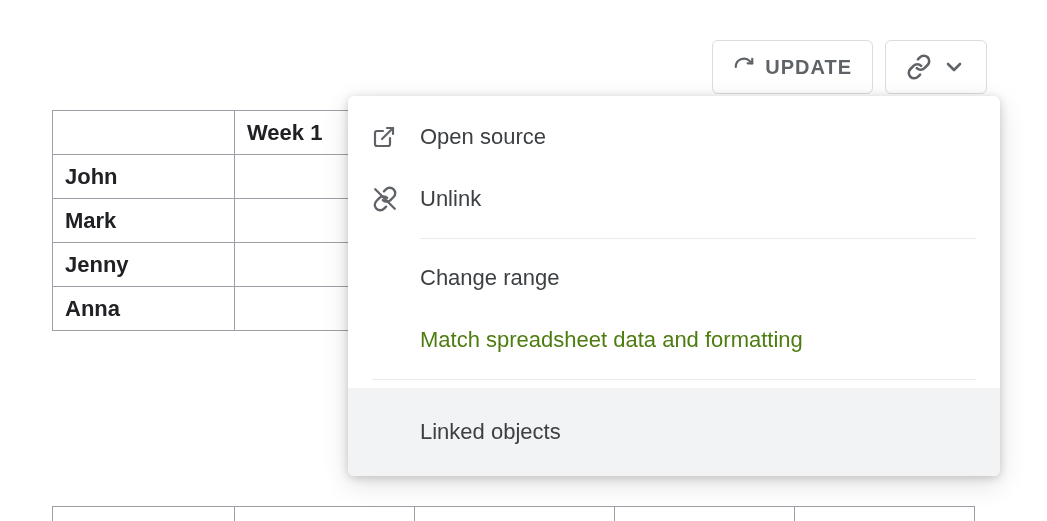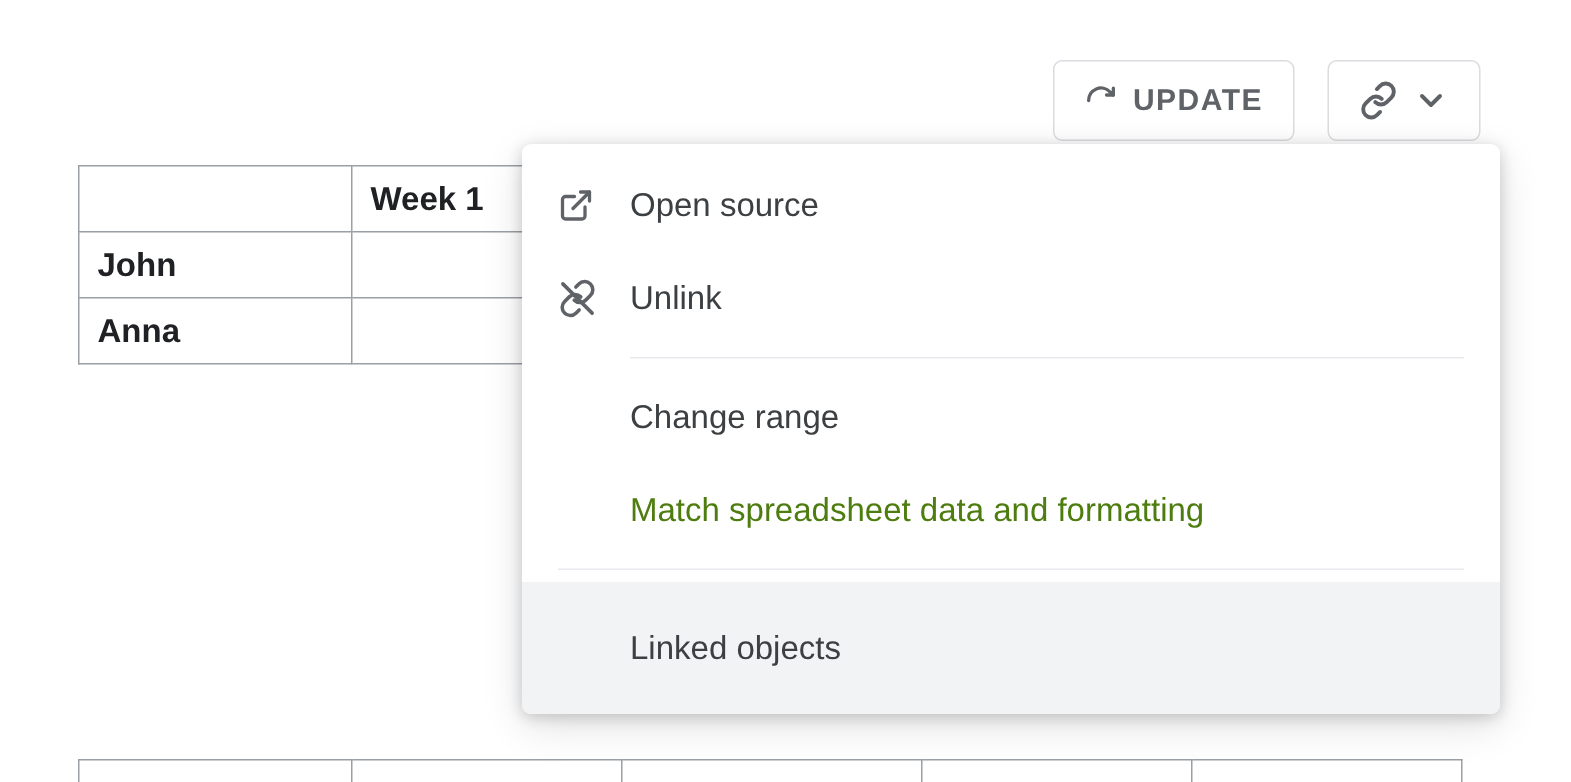--- a/index.html
+++ b/index.html
@@ -13,21 +13,21 @@
     overflow: hidden;
   }
   * { box-sizing: border-box; }
 
   
   .toolbar {
     position: absolute;
     top: 40px;
     right: 60px;
     display: flex;
-    gap: 22px;
+    gap: 12px;
   }
   .btn {
     display: inline-flex;
     align-items: center;
     gap: 10px;
     height: 54px;
     padding: 0 20px;
     border: 1px solid #dadce0;
     border-radius: 6px;
     background: #fff;
@@ -164,20 +164,28 @@
   <tbody>
       <tr>
     <th class="col0"></th>
     <th class="col1">Week 1</th>
   </tr>
   <tr>
         <th class="col0">John</th>
         <td class="col1"></td>
       </tr>
   <tr>
+        <th class="col0">Mark</th>
+        <td class="col1"></td>
+      </tr>
+  <tr>
+        <th class="col0">Jenny</th>
+        <td class="col1"></td>
+      </tr>
+  <tr>
         <th class="col0">Anna</th>
         <td class="col1"></td>
       </tr>
 </tbody>
   </table>
 
 <table class="tbl2">
   <tbody>
       <tr>
     <th class="c0"></th>

